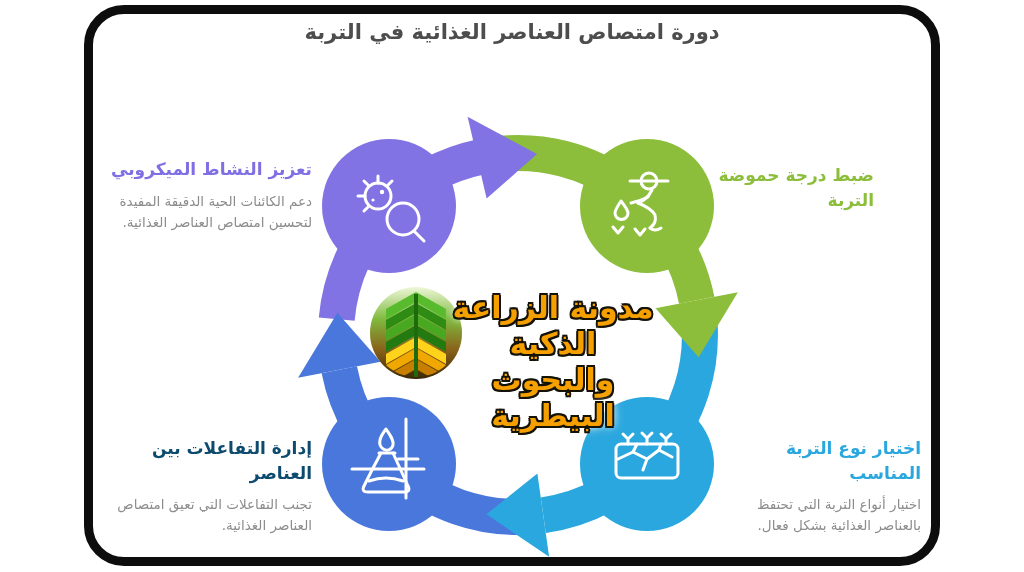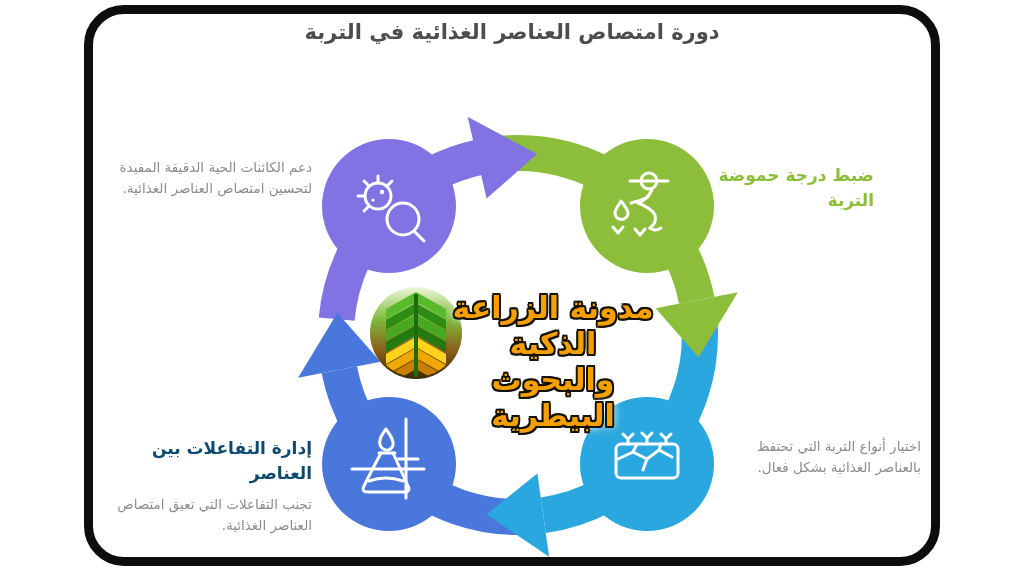--- a/index.html
+++ b/index.html
@@ -131,28 +131,30 @@
       </g>
     </g>
   </svg>
 
   <div class="center-text">
     <div>مدونة الزراعة الذكية</div>
     <div>والبحوث البيطرية</div>
   </div>
 
   <div class="tblock" style="left:100px; top:157px; width:212px;">
+    <h3 class="h-purple">تعزيز النشاط الميكروبي</h3>
     <p>دعم الكائنات الحية الدقيقة المفيدة لتحسين امتصاص العناصر الغذائية.</p>
   </div>
 
   <div class="tblock" style="left:676px; top:163px; width:198px;">
     <h3 class="h-green">ضبط درجة حموضة التربة</h3>
   </div>
 
   <div class="tblock" style="left:716px; top:436px; width:205px;">
+    <h3 class="h-cyan">اختيار نوع التربة المناسب</h3>
     <p>اختيار أنواع التربة التي تحتفظ بالعناصر الغذائية بشكل فعال.</p>
   </div>
 
   <div class="tblock" style="left:112px; top:436px; width:200px;">
     <h3 class="h-blue">إدارة التفاعلات بين العناصر</h3>
     <p>تجنب التفاعلات التي تعيق امتصاص العناصر الغذائية.</p>
   </div>
 
 </div>
 

